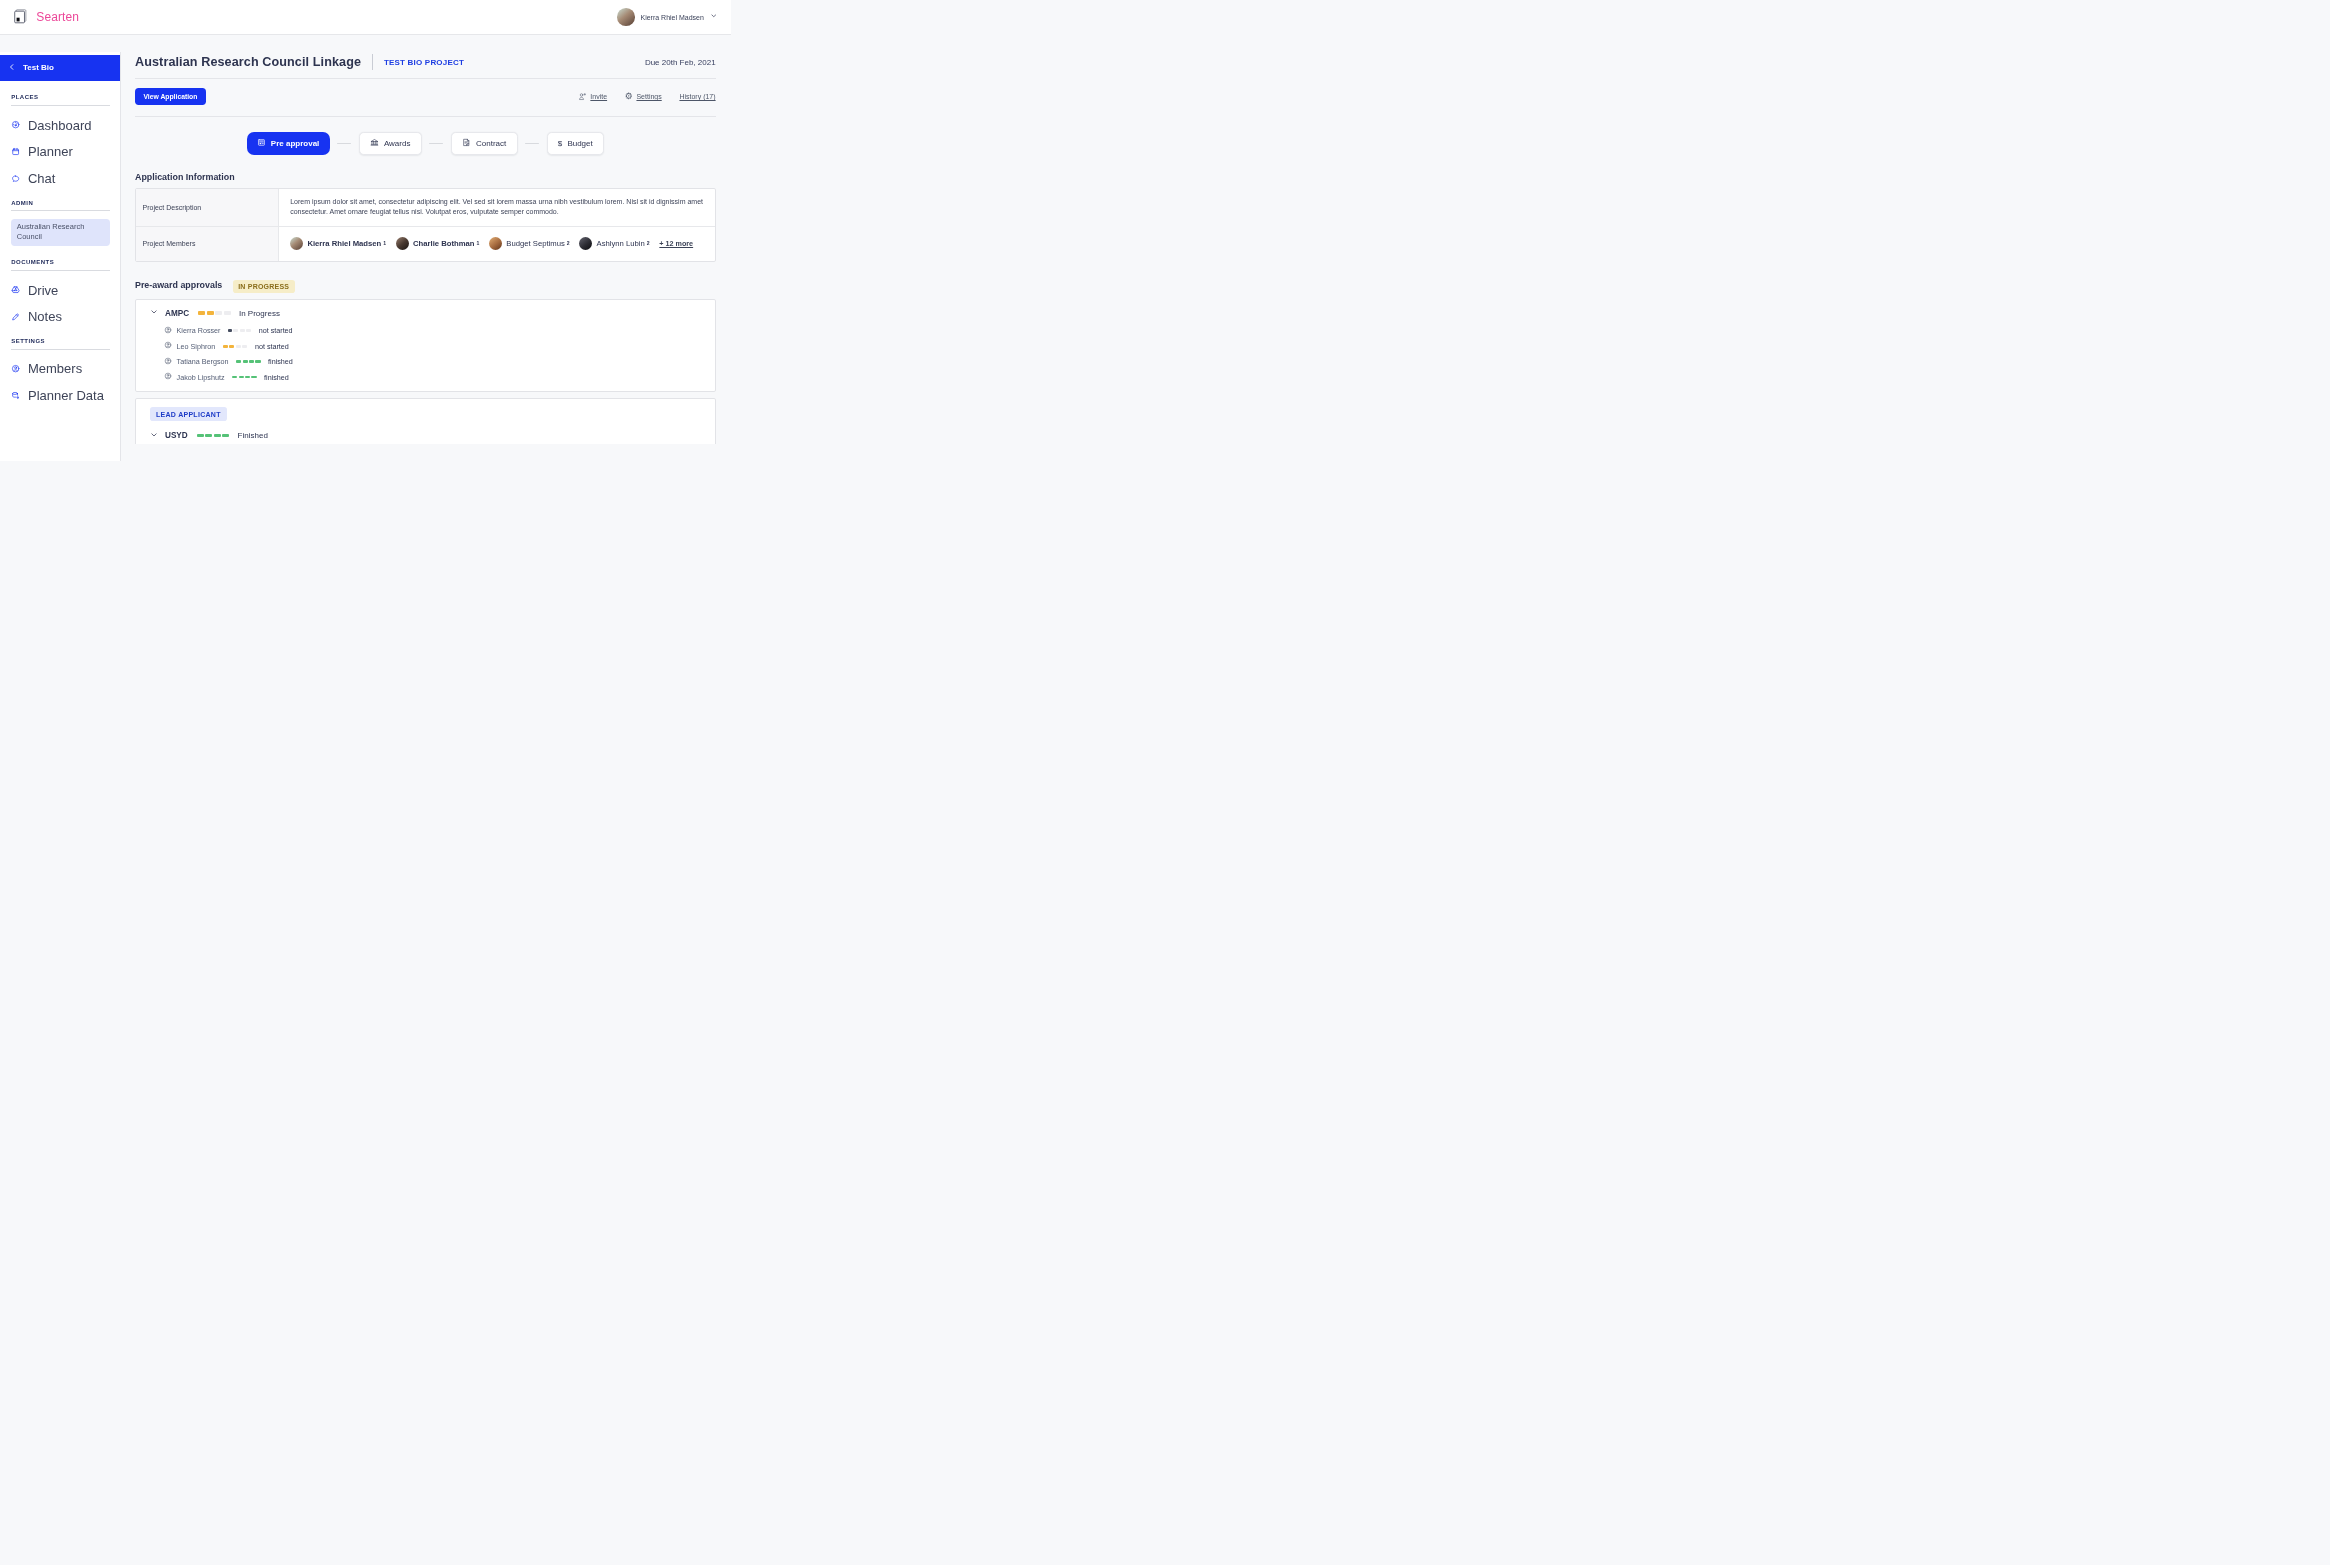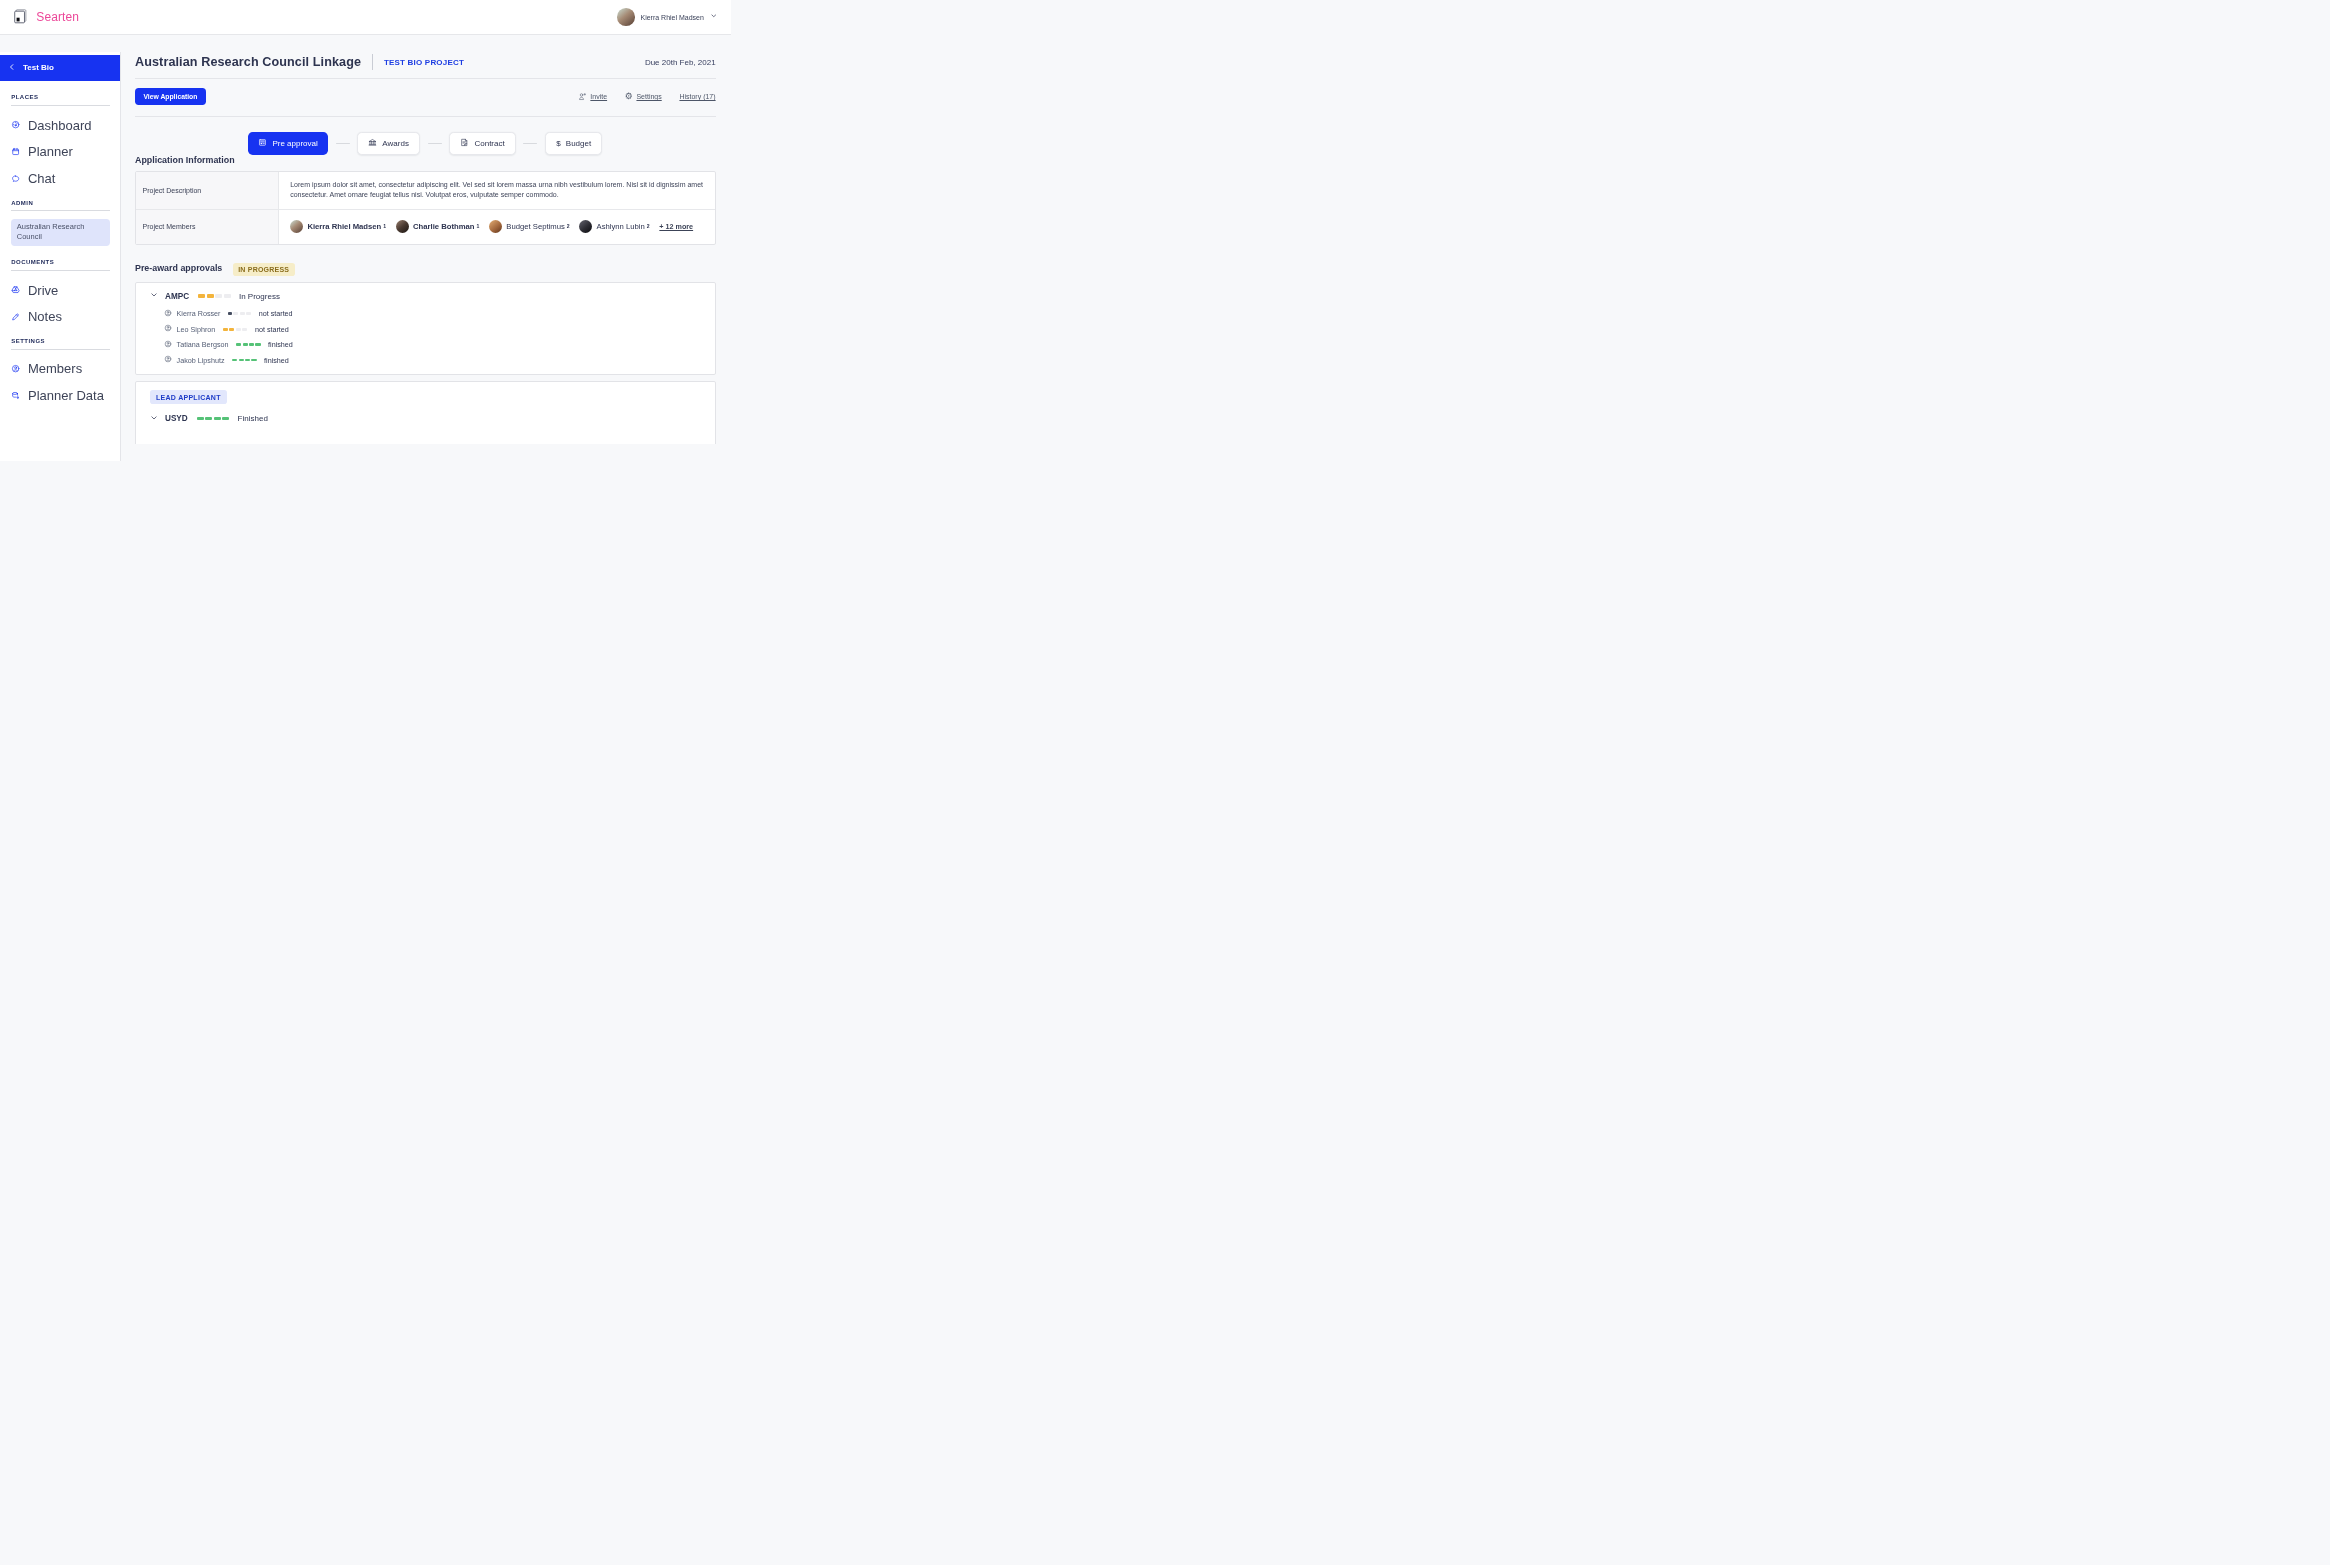--- a/index.html
+++ b/index.html
@@ -58,28 +58,28 @@
   .link { display:flex; align-items:center; gap:3.7px; font-size:7px;
     color:#4d5668; cursor:pointer; }
   .link .lbl { text-decoration:underline; text-underline-offset:1.4px; }
   .gear-glyph { font-size:8.9px; line-height:1; color:#4d5668; }
   .hr2 { margin-top:11.2px; }
 
   
   .stepper { margin-top:14.4px; display:flex; align-items:center; justify-content:center; }
   .step { height:23px; border-radius:4.7px; display:flex; align-items:center;
     gap:5.1px; padding:0 10.3px; font-size:8px; cursor:pointer; }
-  .step.active { background:var(--primary,#1733f1); color:#fff; font-weight:400; }
+  .step.active { background:var(--primary,#1733f1); color:#fff; font-weight:700;border-radius:7px; }
   .step.idle { background:#fff; border:0.5px solid #e7e8ec; color:#2e3450;
     font-weight:500; box-shadow:0 0.5px 1.4px rgba(40,45,70,.08); }
   .connector { width:14px; height:1.4px; border-radius:0.9px; background:#d8dade; margin:0 7.5px; }
   .dollar { font-size:8px; font-weight:500; }
 
   
-  .sec-heading { font-size:8.9px; font-weight:700; color:#2e3450; }
+  .sec-heading { margin-top:17px; font-size:8.9px; font-weight:700; color:#2e3450; }
   .info-table { margin-top:6px; background:#fff; border:0.5px solid #e2e3e7; border-radius:1.9px; }
   .itr { display:flex; }
   .itr + .itr { border-top:0.5px solid #e7e8eb; }
   .itl { width:143px; flex-shrink:0; background:#f7f7f9; border-right:0.5px solid #e7e8eb;
     display:flex; align-items:center; padding:0 6.5px; font-size:7px; color:#3b4156; }
   .itv { flex:1; display:flex; align-items:center; padding:7.5px 11.2px; }
   .itr-desc { min-height:37px; }
   .itr-members { min-height:35px; }
   .desc { font-size:7px; line-height:1.5; color:#3e4459; }
   .members { display:flex; align-items:center; }

